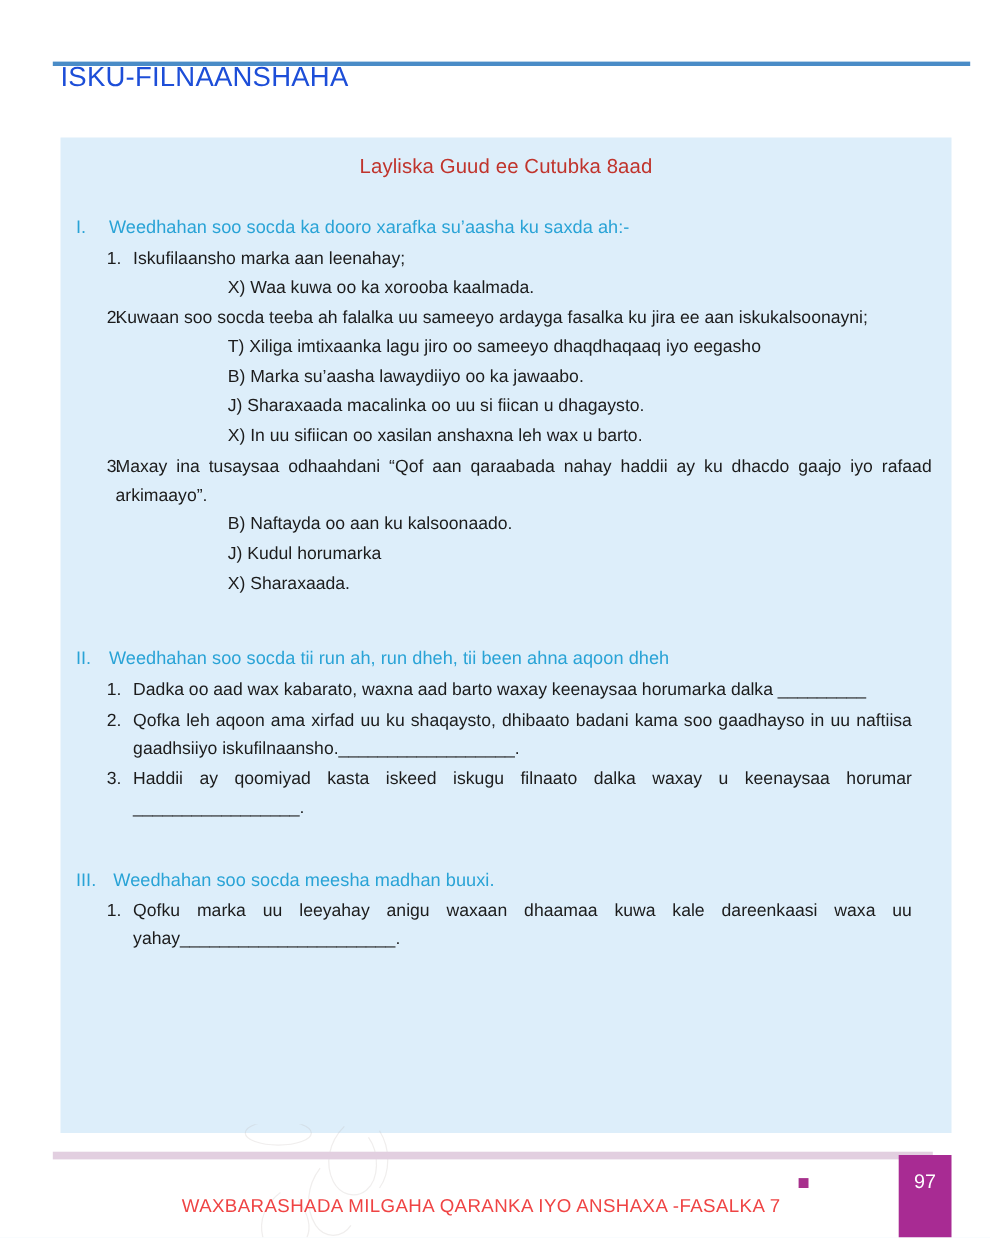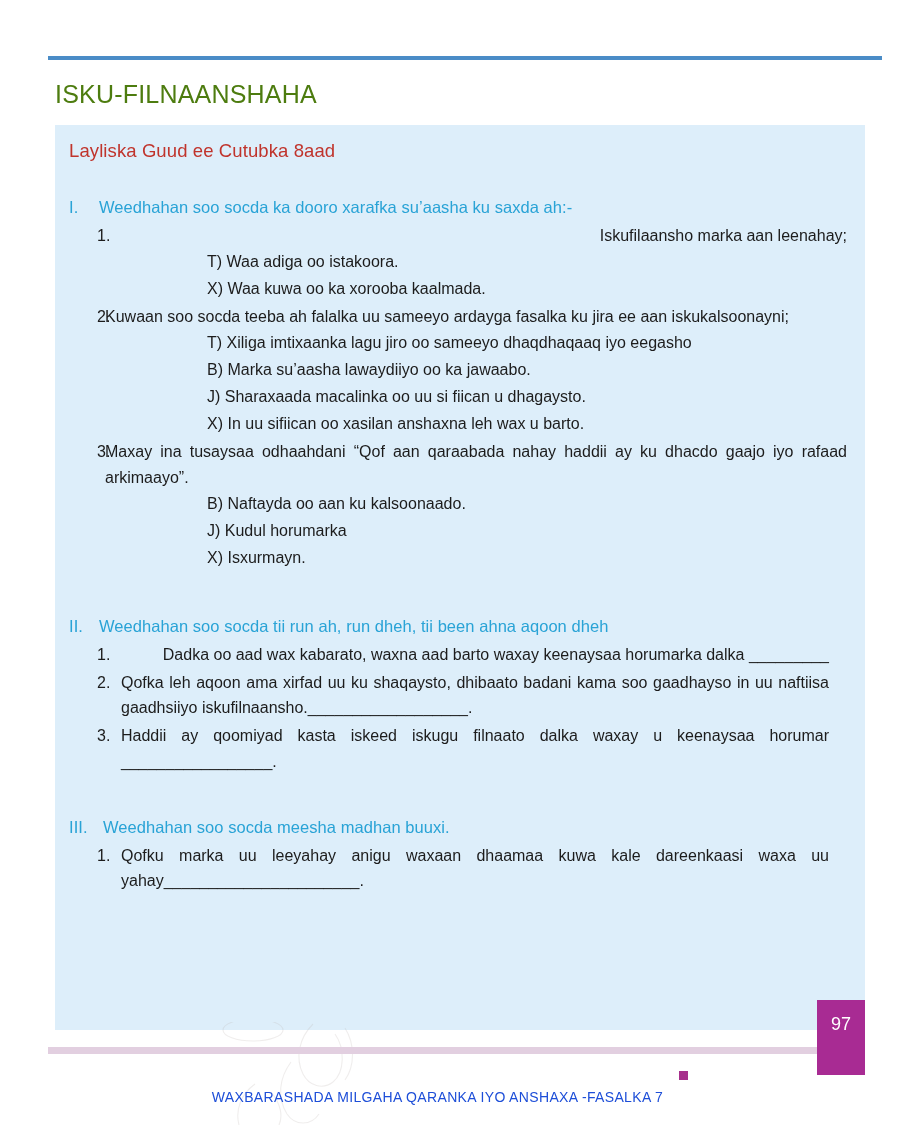--- a/index.html
+++ b/index.html
@@ -28,42 +28,42 @@
     left: 48px;
     top: 56px;
     width: 834px;
     height: 4px;
     background: #4a8cc7;
   }
 
   .chapter-title {
     position: absolute;
     left: 55px;
-    top: 80px;
+    top: 56px;
     font-size: 25px;
     letter-spacing: 0.2px;
-    color: #4d7c0f;
+    color: #1d4ed8;
     font-weight: 400;
     white-space: nowrap;
   }
 
   
   .panel {
     position: absolute;
     left: 55px;
     top: 125px;
     width: 810px;
     height: 905px;
     background: #ddeefa;
     box-sizing: border-box;
     padding: 11px 14px 10px 14px;
   }
 
   .panel-title {
-    text-align: left;
+    text-align: center;
     color: #c0342c;
     font-size: 18.5px;
     margin: 4px 0 16px 0;
     letter-spacing: 0.1px;
   }
 
   
   .section-head {
     color: #29a3d6;
     font-size: 16.5px;
@@ -99,21 +99,21 @@
     padding-left: 28px;
     box-sizing: border-box;
     text-align: left;
   }
   .q .qt {
     flex: 1 1 auto;
     text-align: justify;
     text-justify: inter-word;
     padding-right: 4px;
   }
-  .q.loose .qt { text-align: right; }
+  .q.loose .qt { text-align: left; }
 
   
   .q.gap .num { flex: 0 0 52px; width: 52px; }
 
   
   .opt {
     font-size: 16px;
     line-height: 1.56;
     margin: 0 0 2px 0;
     padding-left: 138px;
@@ -142,41 +142,41 @@
     position: absolute;
     left: 0;
     top: 1060px;
     width: 900px;
     height: 34px;
     display: flex;
     align-items: center;
     justify-content: center;
   }
   .footer-text {
-    font-size: 14px;
+    font-size: 17px;
     letter-spacing: 0.35px;
-    color: #1d4ed8;
+    color: #ef4444;
     white-space: nowrap;
     margin-top: 40px;
   }
   .footer-square {
     display: inline-block;
     width: 9px;
     height: 9px;
     background: #a7308c;
     margin-left: 16px;
     vertical-align: middle;
     position: relative;
     top: -2px;
   }
 
   .page-badge {
     position: absolute;
     right: 35px;
-    top: 1000px;
+    top: 1050px;
     width: 48px;
     height: 75px;
     background: #a82b93;
     color: #ffffff;
     font-size: 18px;
     display: flex;
     align-items: flex-start;
     justify-content: center;
     padding-top: 14px;
     box-sizing: border-box;
@@ -211,39 +211,38 @@
         <span class="rn">I.</span>
         <span class="st">Weedhahan soo socda ka dooro xarafka su’aasha ku saxda ah:-</span>
       </div>
 
       <div class="qlist">
 
         <div class="q gap loose">
           <span class="num">1.</span>
           <span class="qt">Iskufilaansho marka aan leenahay;</span>
         </div>
-        <div class="opt">T) Waa adiga oo istakoora.</div>
         <div class="opt">X) Waa kuwa oo ka xorooba kaalmada.</div>
 
         <div class="q">
           <span class="num">2.</span>
           <span class="qt">Kuwaan soo socda teeba ah falalka uu sameeyo ardayga fasalka ku jira ee aan iskukalsoonayni;</span>
         </div>
         <div class="opt">T) Xiliga imtixaanka lagu jiro oo sameeyo dhaqdhaqaaq iyo eegasho</div>
         <div class="opt">B) Marka su’aasha lawaydiiyo oo ka jawaabo.</div>
         <div class="opt">J) Sharaxaada macalinka oo uu si fiican u dhagaysto.</div>
         <div class="opt">X) In uu sifiican oo xasilan anshaxna leh wax u barto.</div>
 
         <div class="q">
           <span class="num">3.</span>
           <span class="qt">Maxay ina tusaysaa odhaahdani “Qof aan qaraabada nahay haddii ay ku dhacdo gaajo iyo rafaad arkimaayo”.</span>
         </div>
         <div class="opt">B) Naftayda oo aan ku kalsoonaado.</div>
         <div class="opt">J) Kudul horumarka</div>
-        <div class="opt">X) Isxurmayn.</div>
+        <div class="opt">X) Sharaxaada.</div>
 
       </div>
     </div>
 
     <div class="sec-II">
       <div class="section-head">
         <span class="rn">II.</span>
         <span class="st">Weedhahan soo socda tii run ah, run dheh, tii been ahna aqoon dheh</span>
       </div>
 

